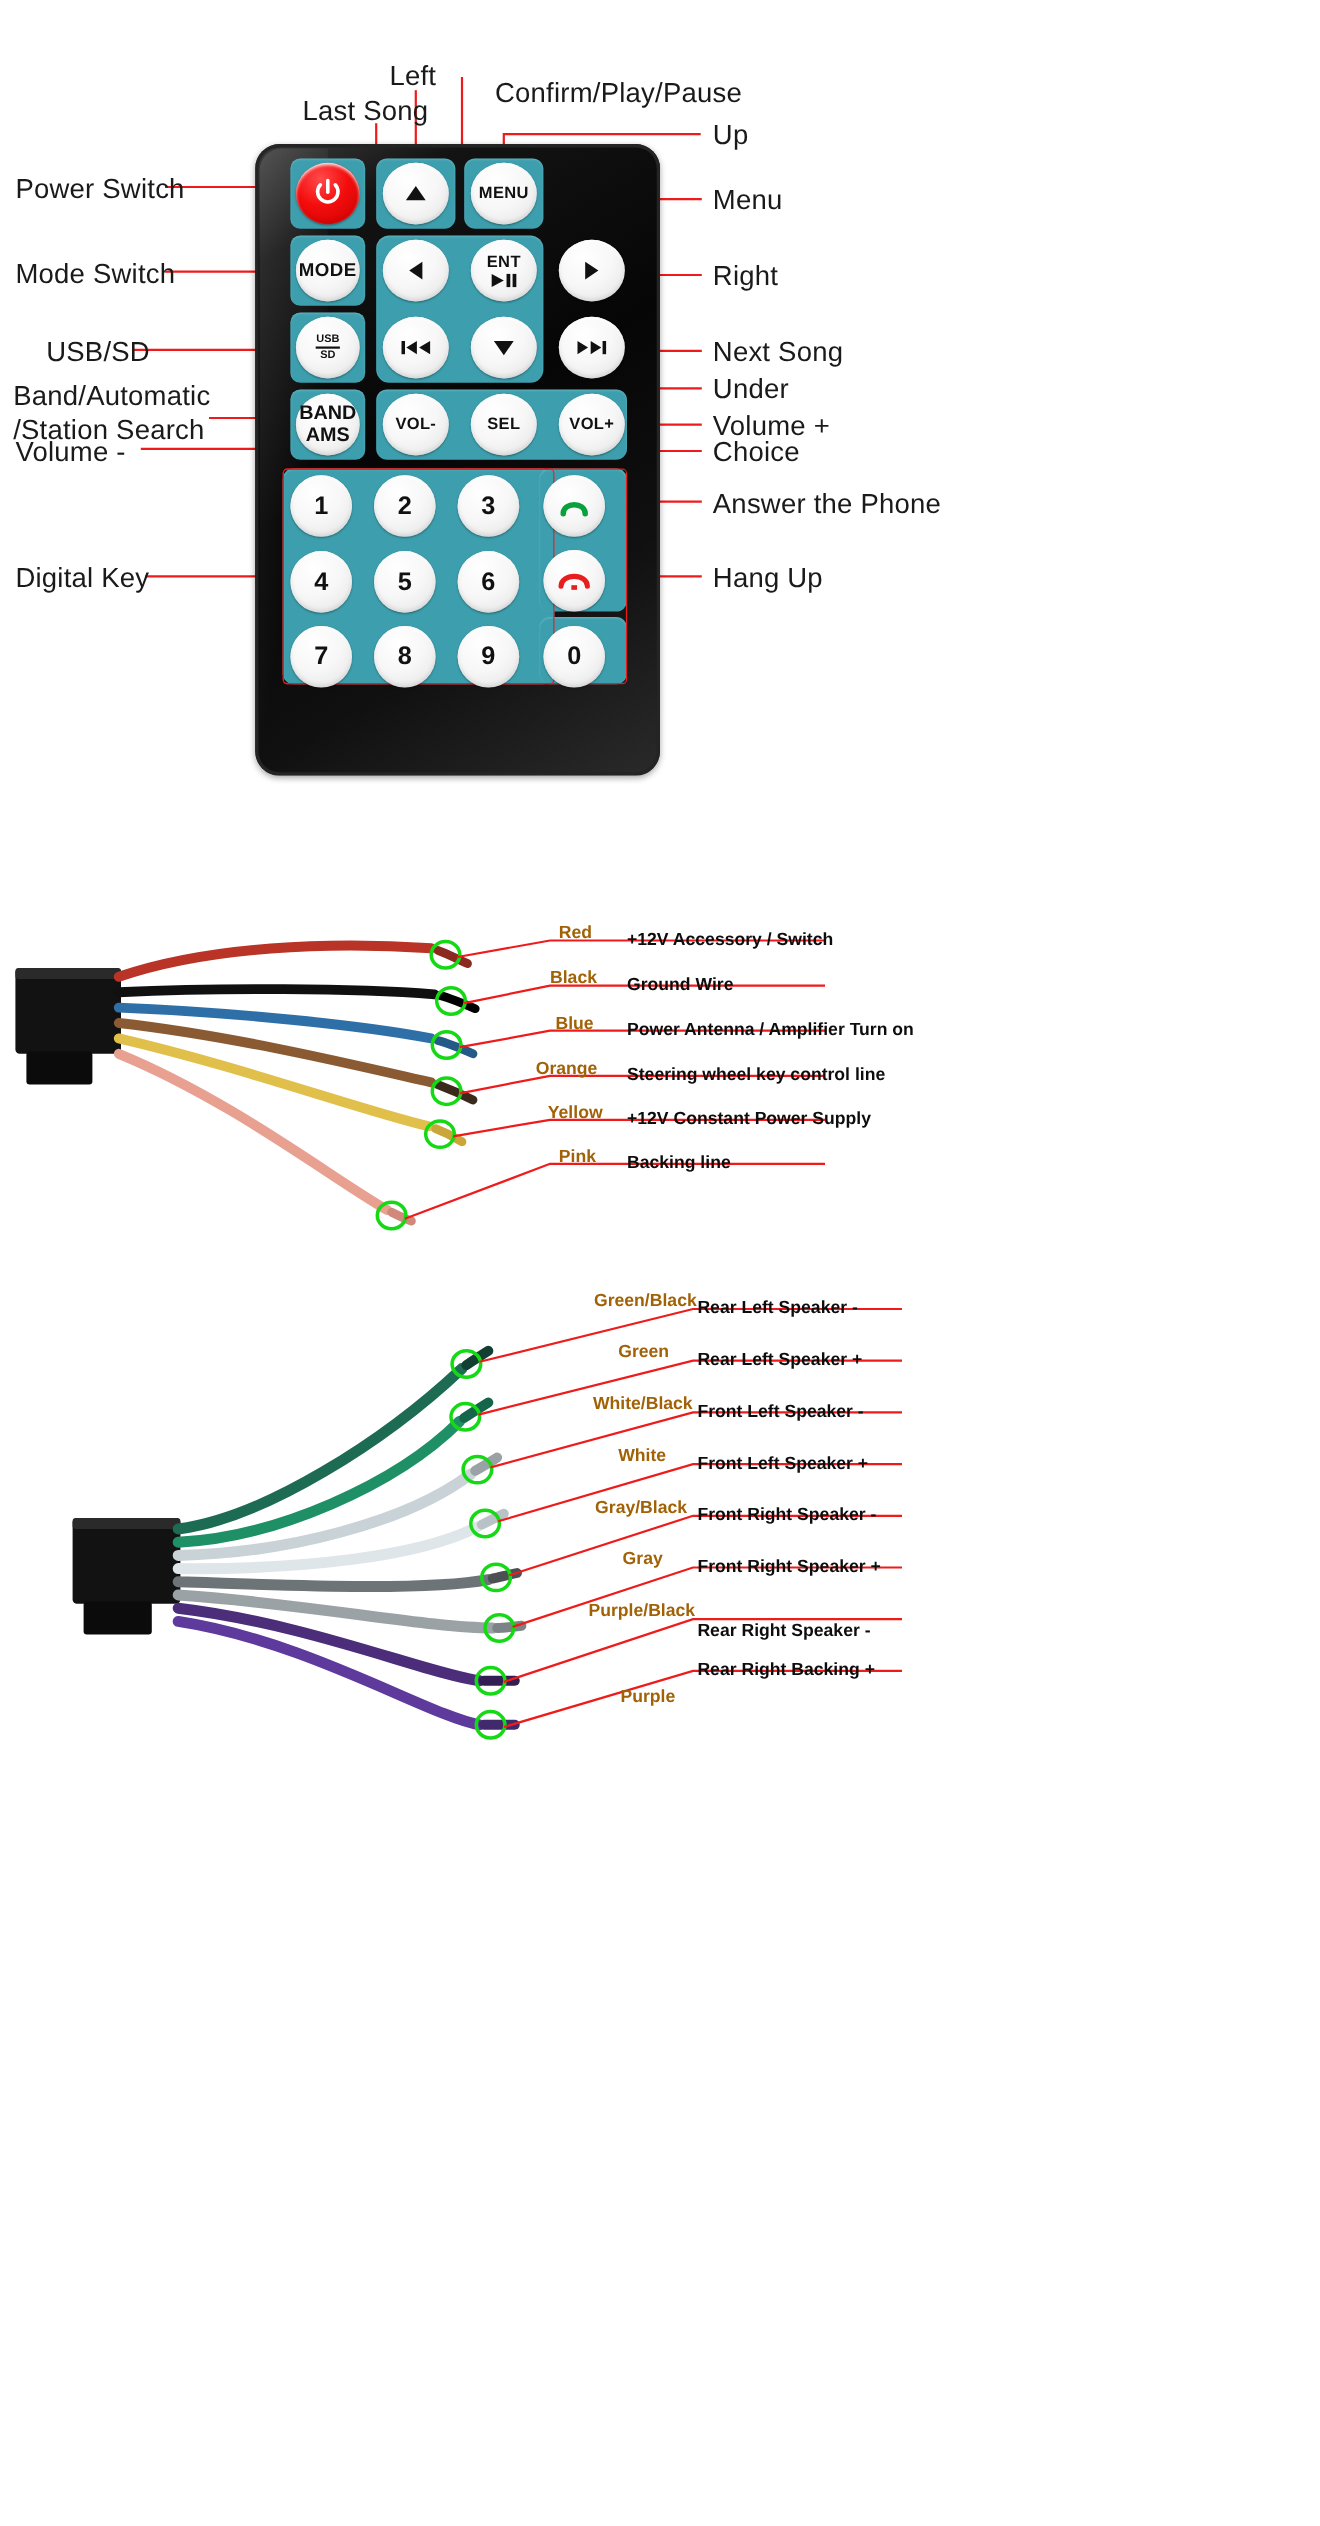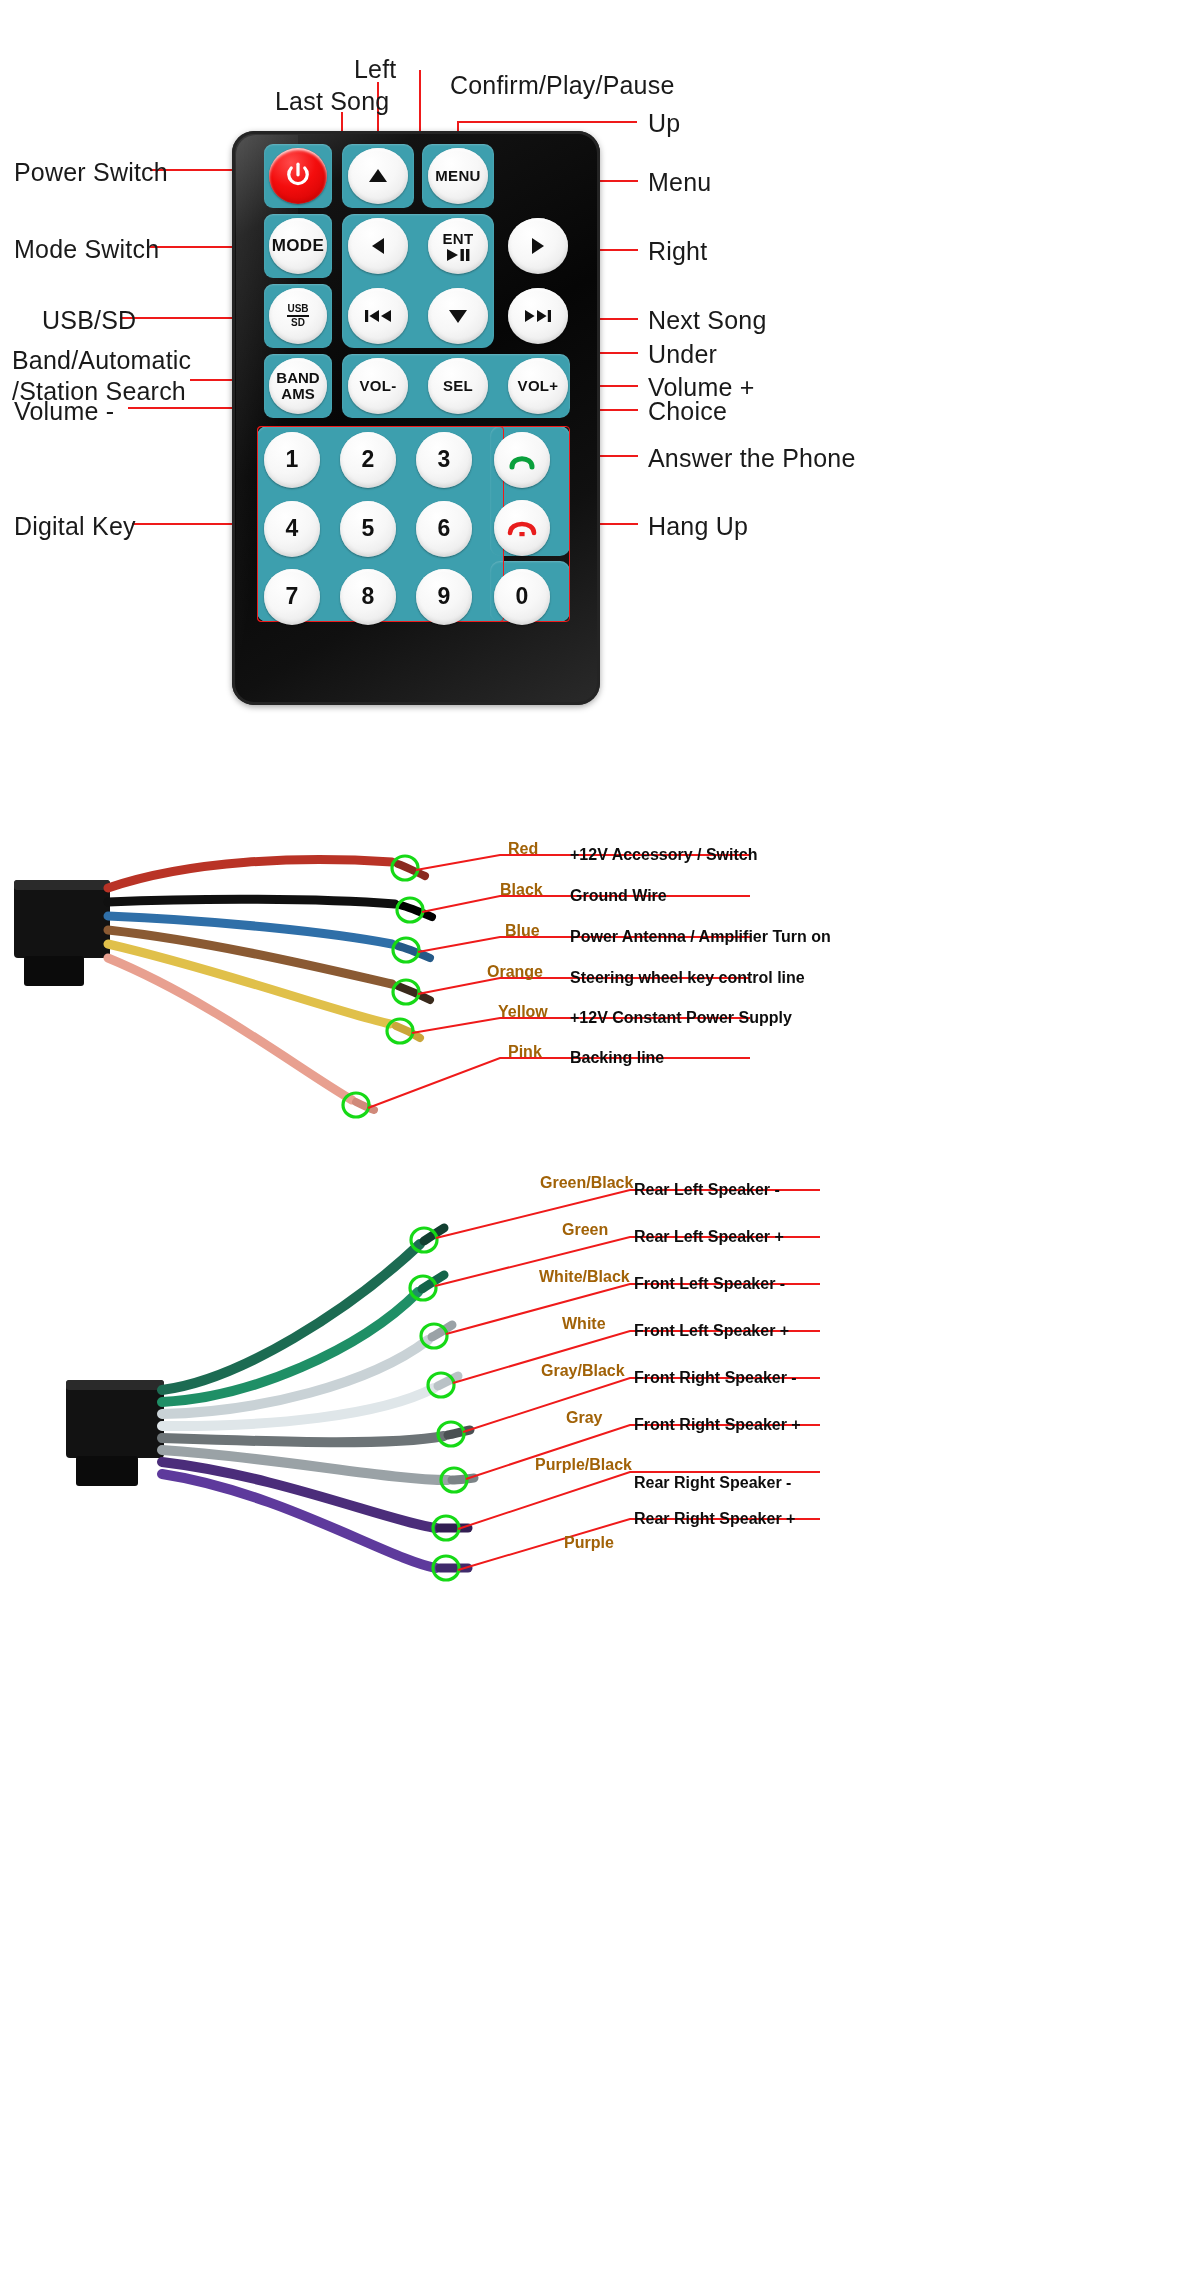--- a/index.html
+++ b/index.html
@@ -59,21 +59,21 @@
   }
   .key.power {
     background: radial-gradient(circle at 38% 26%, #ff4a4a 0%, #f40d0d 45%, #c80000 100%);
   }
   .key-txt-lg  { font-size: 17px; letter-spacing: .4px; }
   .key-txt-md  { font-size: 15px; letter-spacing: .3px; }
   .key-num     { font-size: 23px; font-weight: bold; }
   .usb-sd { font-size: 10px; line-height: 1.0; }
   .usb-sd .u { display:block; border-bottom: 2.5px solid #111; padding-bottom:1px; }
   .usb-sd .s { display:block; padding-top:1px; }
-  .two-line { font-size: 15px; line-height: 1.1; }
+  .two-line { font-size: 18px; line-height: 1.1; }
 
   
   .hl-rect { position:absolute; border: 1.6px solid #ef1a1a; }
 
   
   .wire-section { position:absolute; left:0; width:1200px; }
 
   .wire-name {
     position:absolute;
     color:#a16207;
@@ -457,14 +457,14 @@
   <div class="wire-name" style="left:535px; top:316px;">Purple/Black</div>
   <div class="wire-name" style="left:564px; top:363px;margin-top:31px;">Purple</div>
 
   <div class="wire-desc" style="left:634px; top:41px;">Rear Left Speaker -</div>
   <div class="wire-desc" style="left:634px; top:88px;">Rear Left Speaker +</div>
   <div class="wire-desc" style="left:634px; top:135px;">Front Left Speaker -</div>
   <div class="wire-desc" style="left:634px; top:182px;">Front Left Speaker +</div>
   <div class="wire-desc" style="left:634px; top:229px;">Front Right Speaker -</div>
   <div class="wire-desc" style="left:634px; top:276px;">Front Right Speaker +</div>
   <div class="wire-desc" style="left:634px; top:334px;">Rear Right Speaker -</div>
-  <div class="wire-desc" style="left:634px; top:370px;">Rear Right Speaker +</div>
+  <div class="wire-desc" style="left:634px; top:370px;">Rear Right Backing +</div>
 </div>
 
 </body></html>

